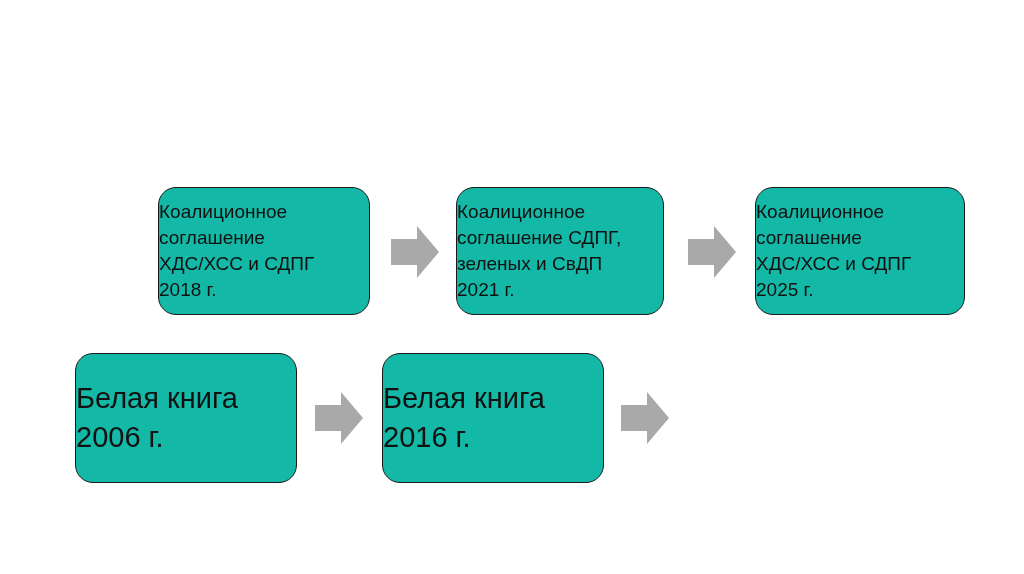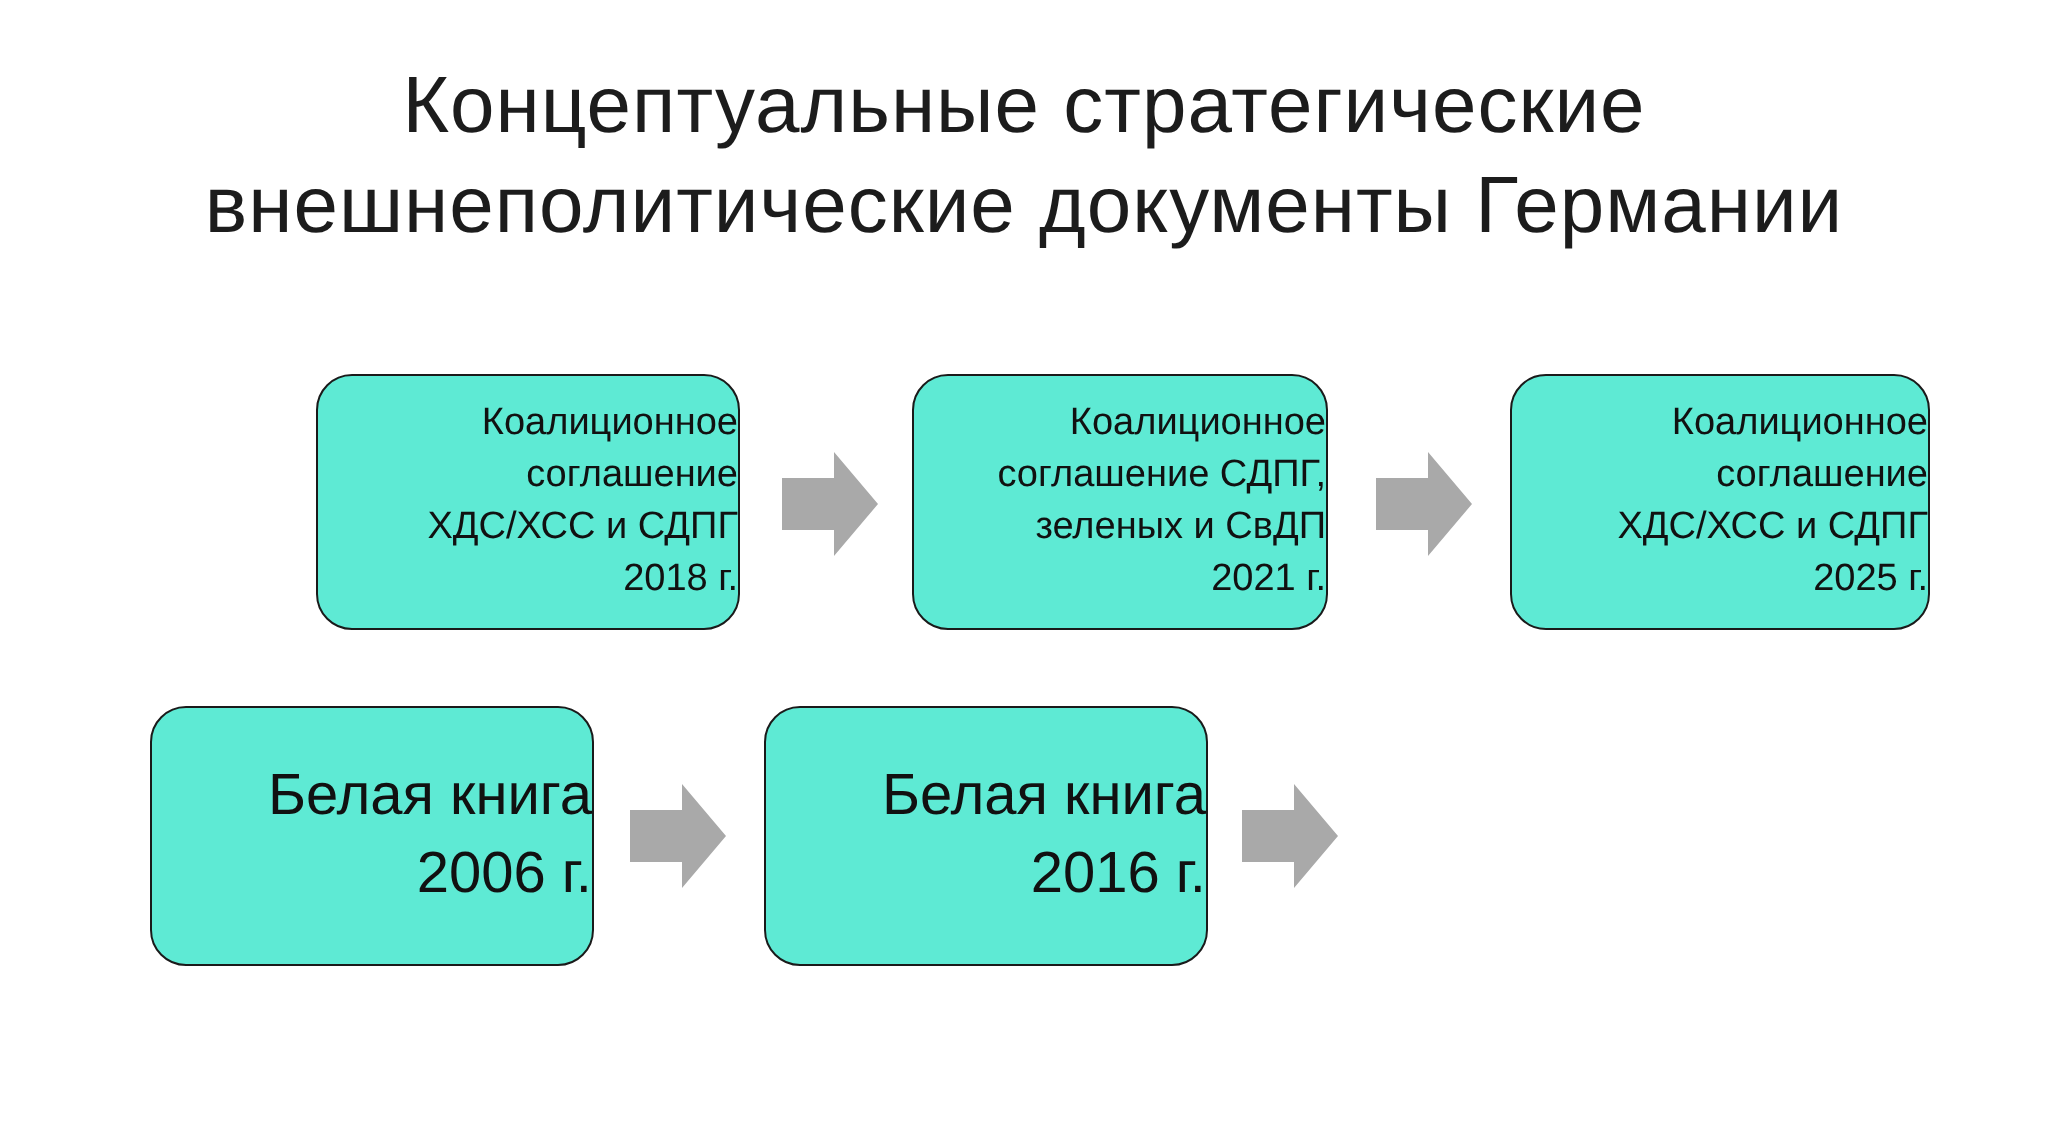--- a/index.html
+++ b/index.html
@@ -24,27 +24,27 @@
     font-size: 40px;
     line-height: 50px;
     font-weight: 400;
     color: #1c1c1c;
     white-space: pre-line;
     letter-spacing: 0.5px;
   }
   .flow-box {
     position: absolute;
     box-sizing: border-box;
-    background: #5eead4;
+    background: #14b8a6;
     border: 1.5px solid #1a1a1a;
     border-radius: 18px;
     display: flex;
     align-items: center;
     justify-content: center;
-    text-align: right;
+    text-align: left;
     color: #111111;
   }
   .flow-box .box-label {
     white-space: pre-line;
     width: 100%;
   }
   .small-box {
     font-size: 19px;
     line-height: 26px;
   }
@@ -70,22 +70,20 @@
   #arrow-top-2 { left: 688px; top: 226px; }
   #arrow-bot-1 { left: 315px; top: 392px; }
   #arrow-bot-2 { left: 621px; top: 392px; }
   .flow-arrow svg { display: block; width: 100%; height: 100%; }
 </style>
 </head>
 <body>
 
 <div id="slide">
 
-  <div class="slide-title">Концептуальные стратегические
-внешнеполитические документы Германии</div>
 
   <div class="flow-box small-box" id="box-top-1">
     <div class="box-label">Коалиционное
 соглашение
 ХДС/ХСС и СДПГ
 2018 г.</div>
   </div>
 
   <div class="flow-arrow" id="arrow-top-1">
     <svg viewBox="0 0 48 52" xmlns="http://www.w3.org/2000/svg" aria-hidden="true">

